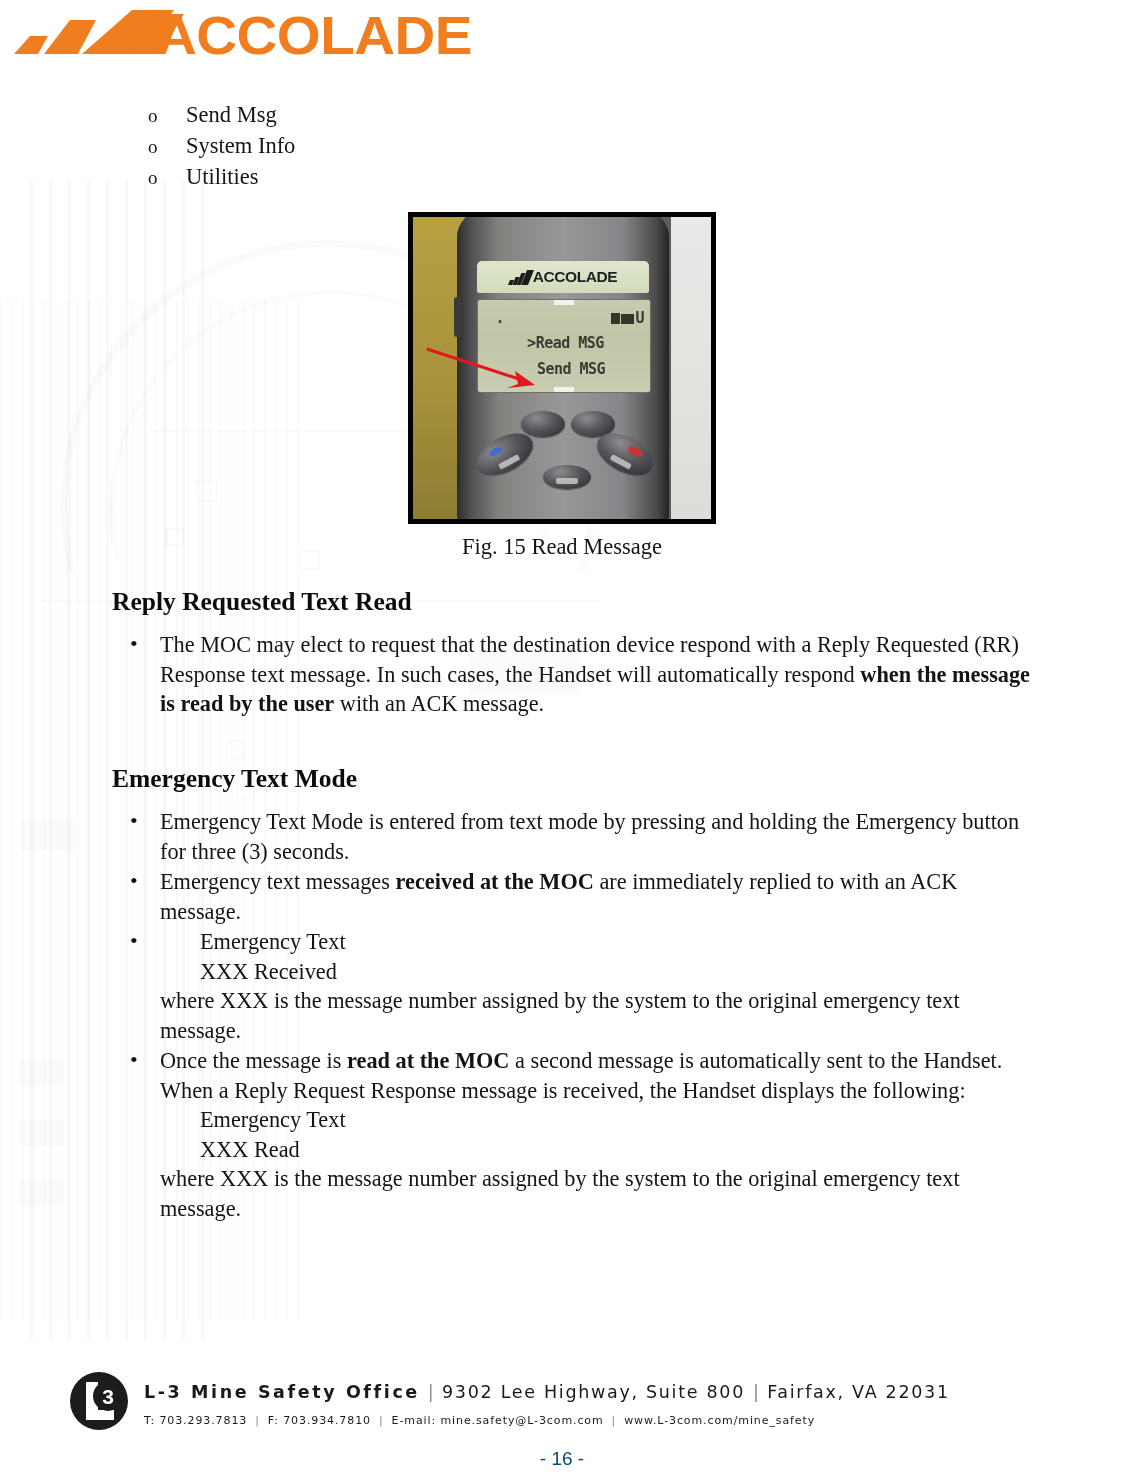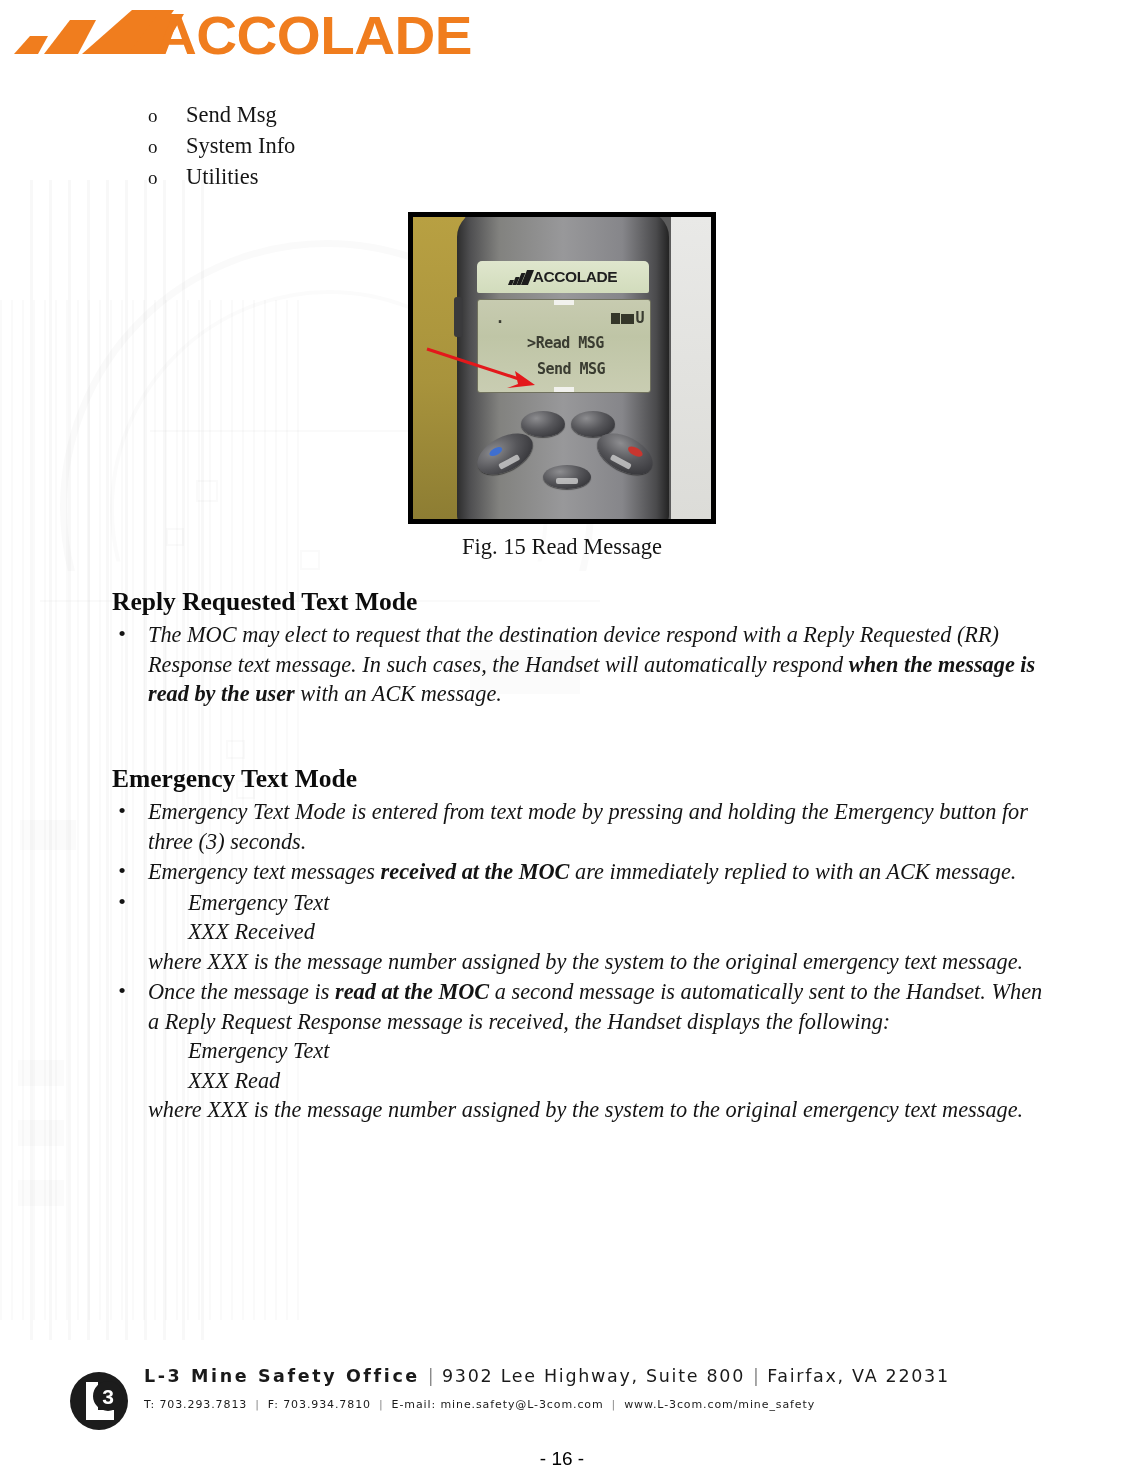--- a/index.html
+++ b/index.html
@@ -335,23 +335,22 @@
   }
   h2.section-title {
     font-size: 25.5px;
     font-weight: 700;
     margin: 0 0 2px 0;
     line-height: 32px;
     color: #0c0c0c;
   }
   ul.bullets {
     list-style: none;
-    margin: 0;
+    margin: 12px;
     padding: 0;
-    font-style: italic;
   }
   ul.bullets > li {
     position: relative;
     padding-left: 36px;
     font-size: 22.3px;
     line-height: 29.5px;
     color: #141414;
     margin: 0 0 1px 0;
     text-align: left;
   }
@@ -385,21 +384,21 @@
   .l3-logo {
     position: absolute;
     left: 68px;
     top: 8px;
     width: 62px;
     height: 62px;
   }
   .footer-lines {
     position: absolute;
     left: 144px;
-    top: 0;
+    top: 16px;
     width: 980px;
   }
   .f-line1 {
     font-family: "DejaVu Sans", sans-serif;
     font-size: 17.5px;
     line-height: 29px;
     color: #1a1a1a;
     letter-spacing: 0.3px;
     white-space: nowrap;
   }
@@ -422,21 +421,21 @@
   }
 
   .page-number {
     position: absolute;
     left: 0;
     top: 1448px;
     width: 1124px;
     text-align: center;
     font-family: "Liberation Sans", sans-serif;
     font-size: 19px;
-    color: #000000;
+    color: #0c4a6e;
     z-index: 6;
   }
 </style>
 </head>
 <body>
 
 <div class="watermark">
   <div class="wm-vbars"></div>
   <div class="wm-vbars2"></div>
   <div class="wm-arc"></div>
@@ -541,21 +540,21 @@
 
       <svg class="arrow-svg" width="130" height="50" viewBox="0 0 130 50">
         <line x1="4" y1="4" x2="102" y2="36" stroke="#E3181B" stroke-width="3"></line>
         <polygon points="112,40 92,26 95,39 84,43" fill="#E3181B"></polygon>
       </svg>
     </div>
     <div class="fig-caption">Fig. 15 Read Message</div>
   </div>
 
   <div class="section" style="top:586px;">
-    <h2 class="section-title">Reply Requested Text Mode</h2>
+    <h2 class="section-title">Reply Requested Text Read</h2>
     <ul class="bullets">
       <li>
         <span>The MOC may elect to request that the destination device respond with a Reply Requested (RR) Response text message.  In such cases, the Handset will automatically respond </span><b>when the message is read by the user</b><span> with an ACK message.</span>
       </li>
     </ul>
   </div>
 
   <div class="section" style="top:763px;">
     <h2 class="section-title">Emergency Text Mode</h2>
     <ul class="bullets">

